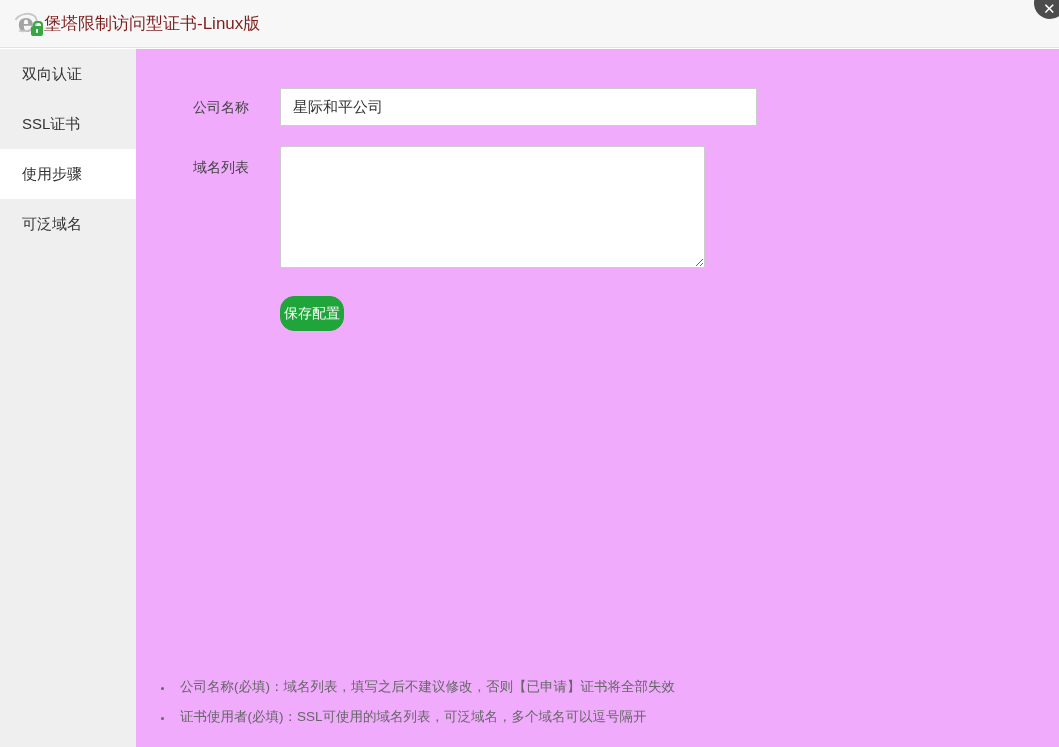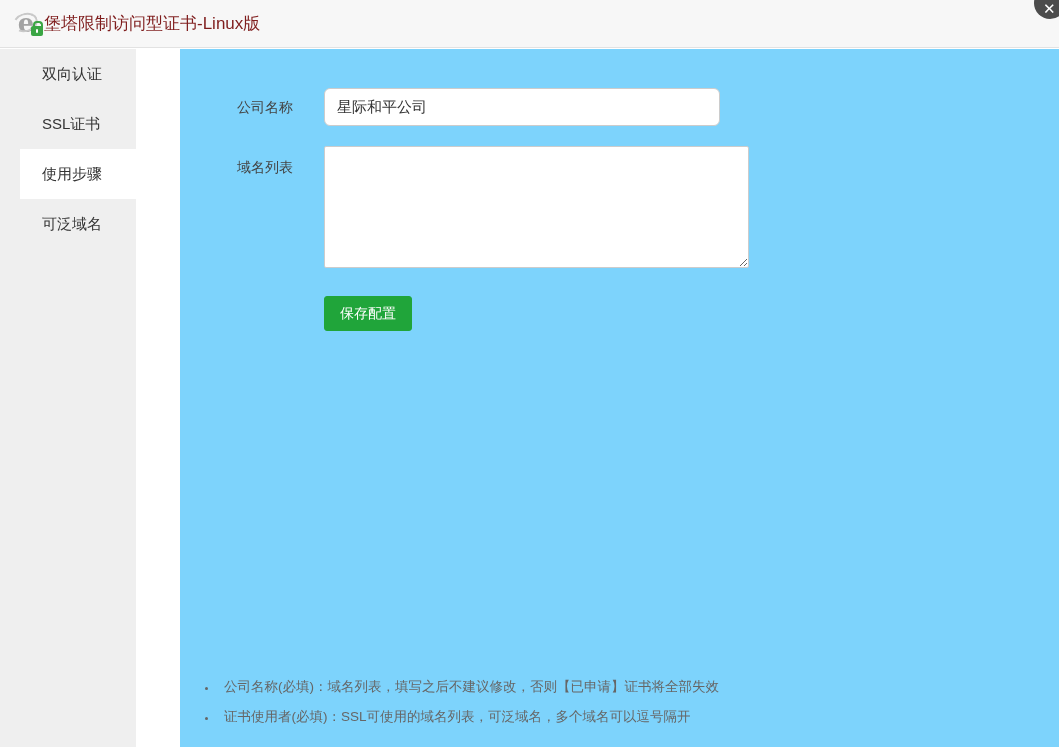--- a/index.html
+++ b/index.html
@@ -66,58 +66,57 @@
 
   
   .sidebar {
     position: absolute; top: 49px; left: 0; bottom: 0;
     width: 136px; background: #efefef;
   }
   .side-item {
     height: 50px; line-height: 50px;
     padding-left: 22px;
     font-size: 15px; color: #333;
-    cursor: pointer; white-space: nowrap; margin-left: 20px;
+    cursor: pointer; white-space: nowrap;
   }
   .side-item.active { background: #ffffff; }
 
   
   .main {
     position: absolute; top: 49px; left: 136px; right: 0; bottom: 0;
-    background: #7dd3fc;
-    margin-left: 44px;
+    background: #f0abfc;
   }
   .form-label {
     position: absolute; left: 57px;
     font-size: 14px; color: #444; white-space: nowrap;
   }
   #label-company { top: 39px; line-height: 38px; }
   #label-domains { top: 108px; line-height: 20px; }
   .text-input {
     position: absolute; left: 144px; top: 39px;
-    width: 396px; height: 38px;
-    border: 1px solid #ccc; border-radius: 6px;
+    width: 477px; height: 38px;
+    border: 1px solid #ccc; border-radius: 0;
     padding: 0 12px;
     font-size: 15px; color: #333;
     font-family: "Liberation Sans", "DejaVu Sans", sans-serif;
     outline: none; background: #fff;
   }
   .textarea-input {
     position: absolute; left: 144px; top: 97px;
     width: 425px; height: 122px;
     border: 1px solid #ccc; border-radius: 2px;
     padding: 8px 10px;
     font-size: 14px; color: #333;
     font-family: "Liberation Sans", "DejaVu Sans", sans-serif;
     outline: none; resize: both; background: #fff;
   }
   .save-btn {
     position: absolute; left: 144px; top: 247px;
-    width: 88px; height: 35px;
-    background: #20a53a; border: 1px solid #20a53a; border-radius: 3px;
+    width: 64px; height: 35px;
+    background: #20a53a; border: 1px solid #20a53a; border-radius: 14px;
     color: #fff; font-size: 14px;
     font-family: "Liberation Sans", "DejaVu Sans", sans-serif;
     cursor: pointer;
   }
   .help-notes {
     position: absolute; left: 24px; top: 623px;
     list-style: disc outside;
     padding-left: 14px;
     color: #666; font-size: 13.5px; line-height: 30px;
   }

